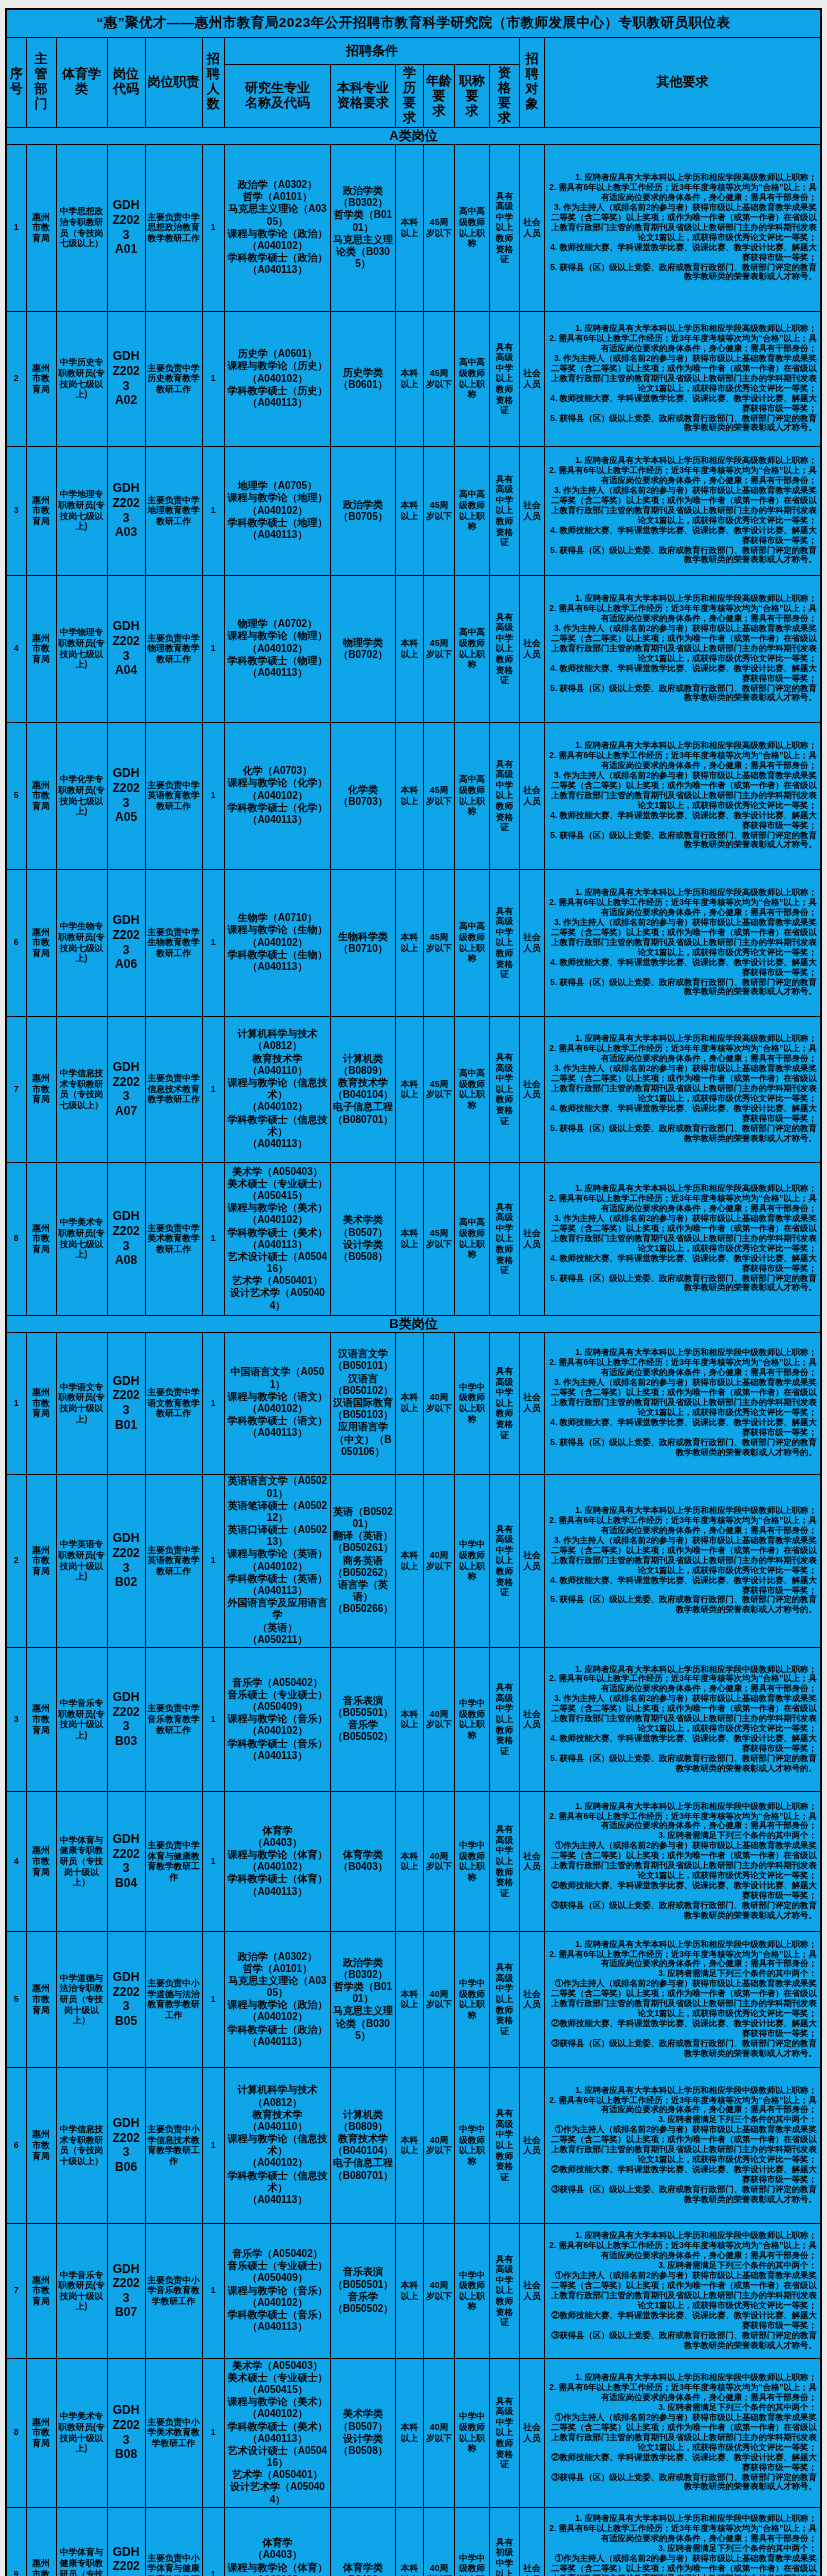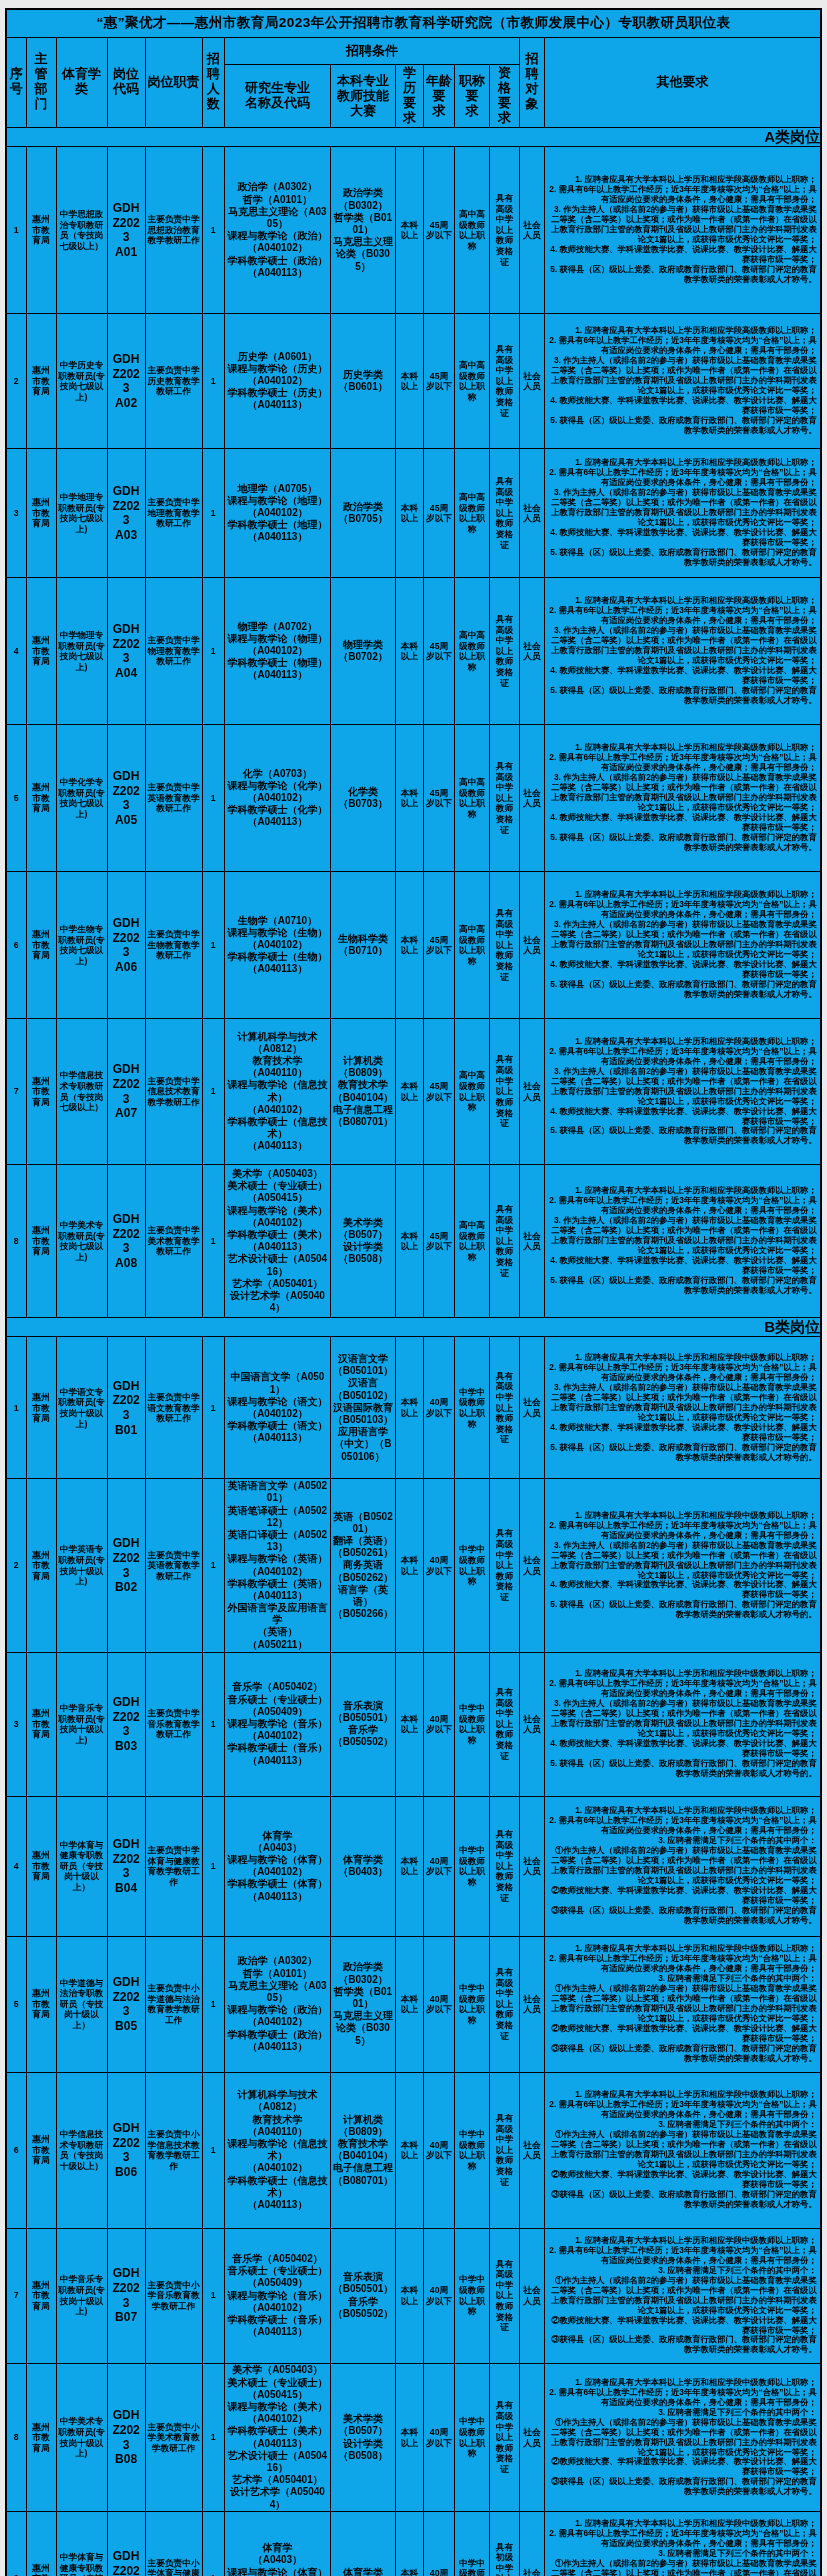--- a/index.html
+++ b/index.html
@@ -2,21 +2,21 @@
 <html style="font-size:13.2px"><head>
 <meta charset="utf-8">
 <style>
   html,body{margin:0;padding:0;background:#ebebeb;font-family:"Liberation Sans",sans-serif;}
   .sheet{width:817px;margin:8.3px auto 11.6px auto;}
   table{border-collapse:collapse;table-layout:fixed;width:100%;background:#0ea5e9;border:2.5px solid #000;}
   td{border:1.7px solid #000;color:#000;font-weight:bold;text-align:center;vertical-align:middle;
      padding:0.8px 1.7px;font-size:8.7px;line-height:1.22;white-space:pre-line;word-break:break-all;}
   tr.title-row td{font-size:13.6px;height:25px;line-height:1.1;letter-spacing:0.4px;}
   tr.head td{font-size:13px;height:25px;line-height:1.15;}
-  tr.section-row td{height:13.2px;font-size:15px;padding:0;text-align:right;}
+  tr.section-row td{height:13.2px;font-size:13px;padding:0;}
   td.other-cell{text-align:right;font-size:8.3px;line-height:1.2;padding:1.7px 3.3px;}
   td.grad-cell,td.ug-cell{font-size:10px;}
   td.code-cell{font-size:12px;}
 </style>
 </head>
 <body>
 
 <div class="sheet">
   <table>
     <colgroup>
@@ -50,21 +50,21 @@
 人数</td>
         <td colspan="6">招聘条件</td>
         <td rowspan="2">招聘
 对象</td>
         <td rowspan="2">其他要求</td>
       </tr>
       <tr class="head">
         <td>研究生专业
 名称及代码</td>
         <td>本科专业
-教师技能大赛</td>
+资格要求</td>
         <td>学历
 要求</td>
         <td>年龄要
 求</td>
         <td>职称要
 求</td>
         <td>资格要求</td>
       </tr>
 
   <tr class="section-row">

